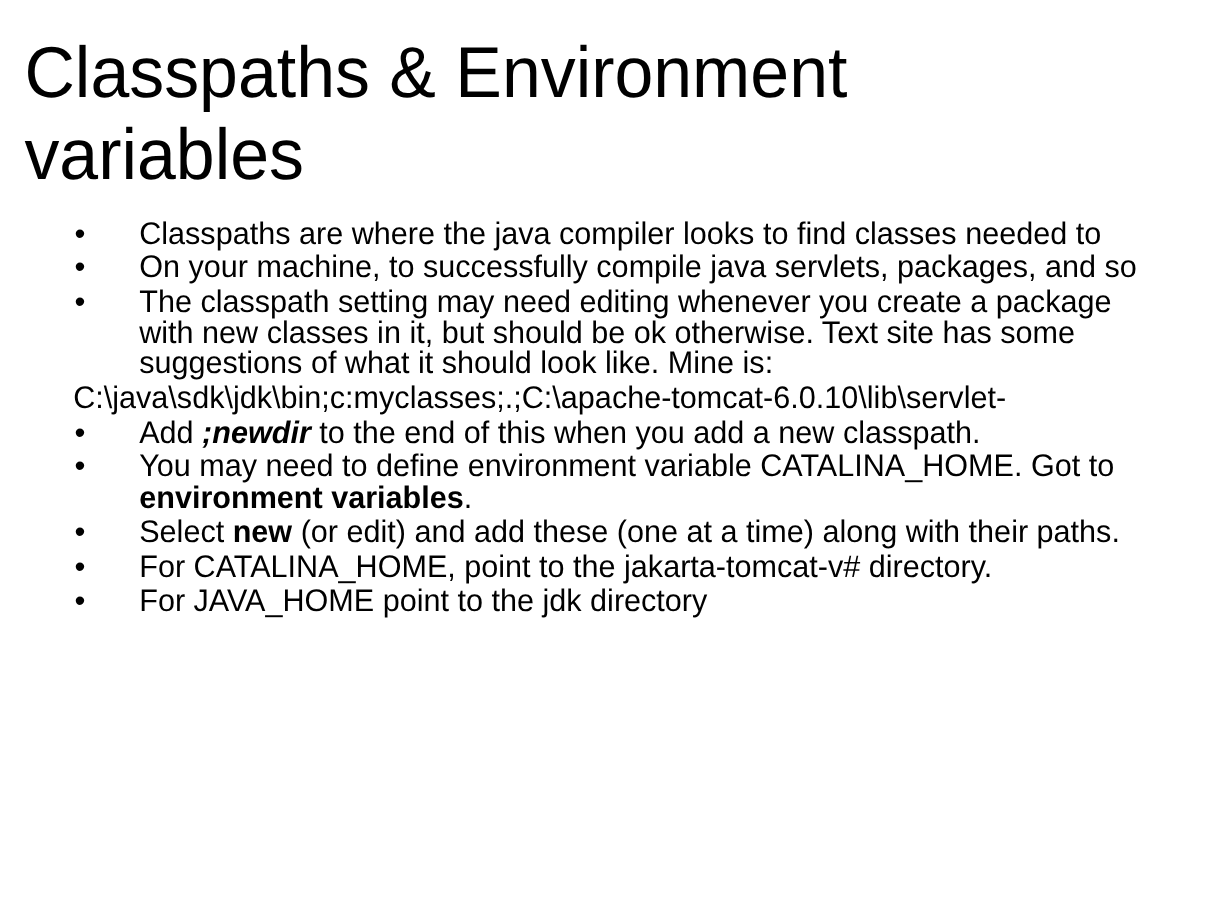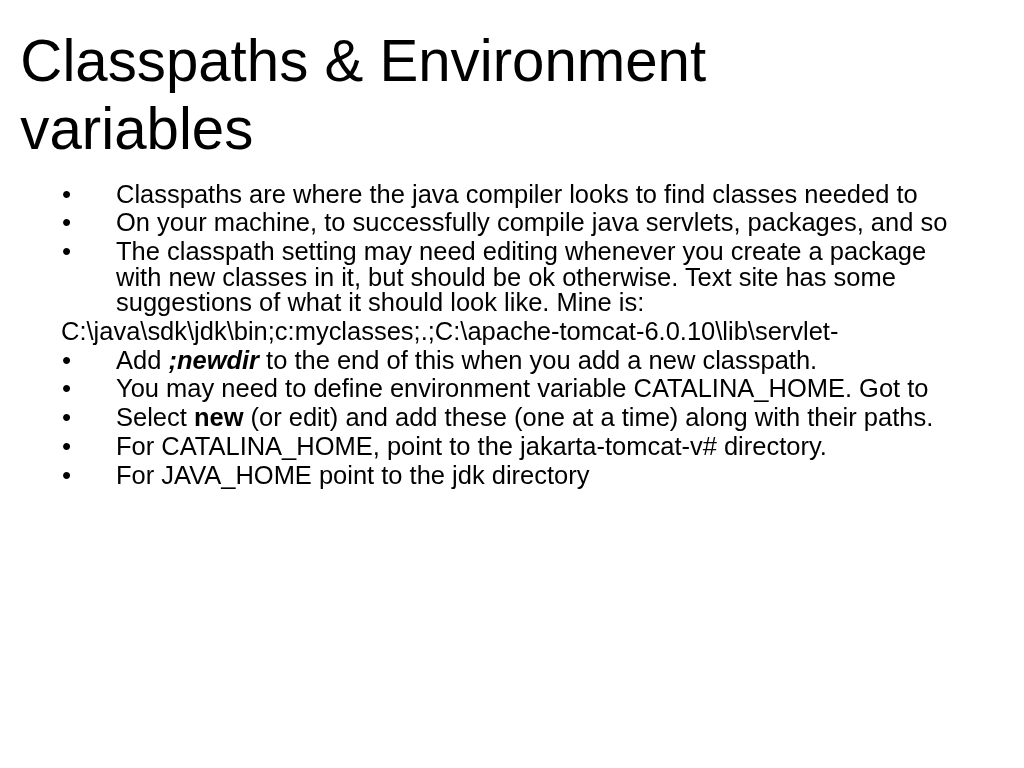--- a/index.html
+++ b/index.html
@@ -80,20 +80,21 @@
         <div class="line cont"><span class="text"><span>suggestions of what it should look like. Mine is:</span></span></div>
       </div>
       <div class="para plain">
         <div class="line first"><span class="text"><span>C:\java\sdk\jdk\bin;c:myclasses;.;C:\apache-tomcat-6.0.10\lib\servlet-</span></span></div>
       </div>
       <div class="para bulleted">
         <div class="line first"><span class="bullet">•</span><span class="text"><span>Add </span><span class="b i">;newdir</span><span> to the end of this when you add a new classpath.</span></span></div>
       </div>
       <div class="para bulleted">
         <div class="line first"><span class="bullet">•</span><span class="text"><span>You may need to define environment variable CATALINA_HOME. Got to</span></span></div>
+        <div class="line cont"><span class="text"><span class="b">environment variables</span><span>.</span></span></div>
       </div>
       <div class="para bulleted">
         <div class="line first"><span class="bullet">•</span><span class="text"><span>Select </span><span class="b">new</span><span> (or edit) and add these (one at a time) along with their paths.</span></span></div>
       </div>
       <div class="para bulleted">
         <div class="line first"><span class="bullet">•</span><span class="text"><span>For CATALINA_HOME, point to the jakarta-tomcat-v# directory.</span></span></div>
       </div>
       <div class="para bulleted">
         <div class="line first"><span class="bullet">•</span><span class="text"><span>For JAVA_HOME point to the jdk directory</span></span></div>
       </div>

